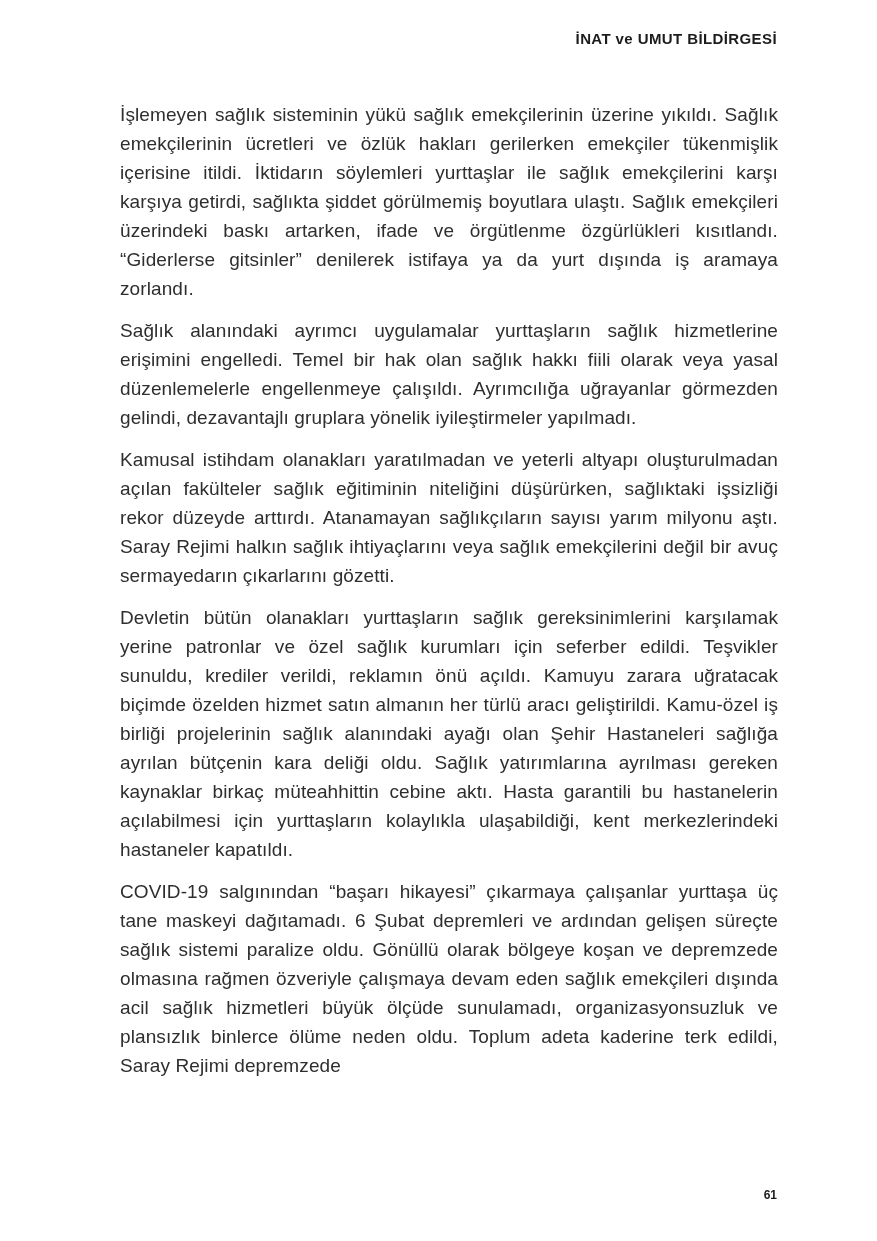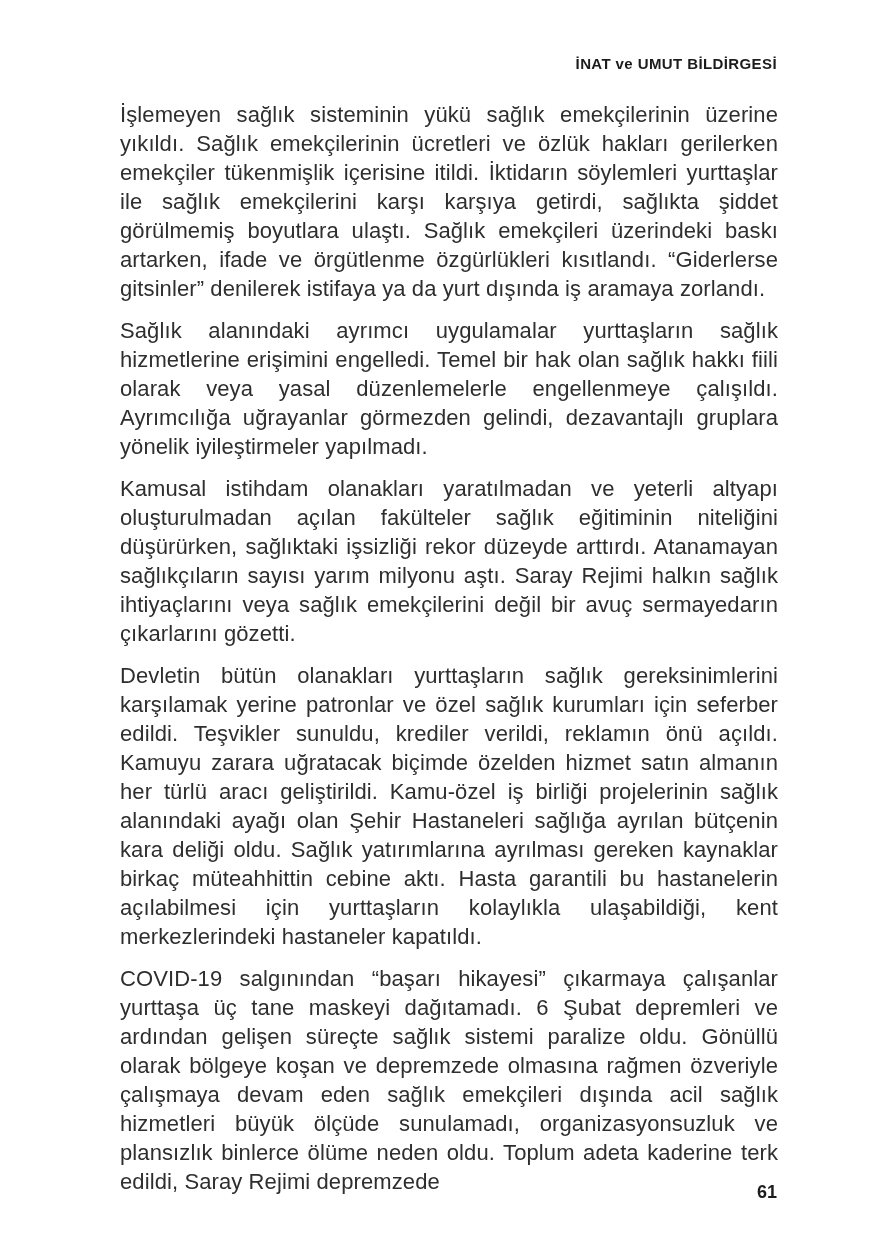--- a/index.html
+++ b/index.html
@@ -12,56 +12,56 @@
     width: 877px;
     height: 1241px;
     background: #ffffff;
     overflow: hidden;
     font-family: "Liberation Sans", sans-serif;
     color: #2a2a2a;
     box-sizing: border-box;
   }
   .running-head {
     position: absolute;
-    top: 55px;
+    top: 30px;
     left: 120px;
     right: 100px;
     text-align: right;
     font-size: 15px;
     font-weight: 700;
     letter-spacing: 0.4px;
     color: #1c1c1c;
   }
   .content {
     position: absolute;
     top: 100px;
     left: 120px;
     width: 658px;
   }
   .para {
     margin: 0 0 13px 0;
-    font-size: 22px;
+    font-size: 19px;
     line-height: 29px;
     text-align: justify;
     color: #2e2e2e;
     font-weight: 400;
     letter-spacing: 0.1px;
   }
   .para:last-child {
     margin-bottom: 4px;
   }
   .page-footer {
     position: absolute;
     bottom: 38px;
     left: 120px;
     right: 100px;
     text-align: right;
   }
   .page-number {
-    font-size: 18px;
+    font-size: 12px;
     font-weight: 700;
     color: #1c1c1c;
   }
 </style>
 </head>
 <body>
 
 <div class="page">
 
   <div class="running-head">İNAT ve UMUT BİLDİRGESİ</div>

